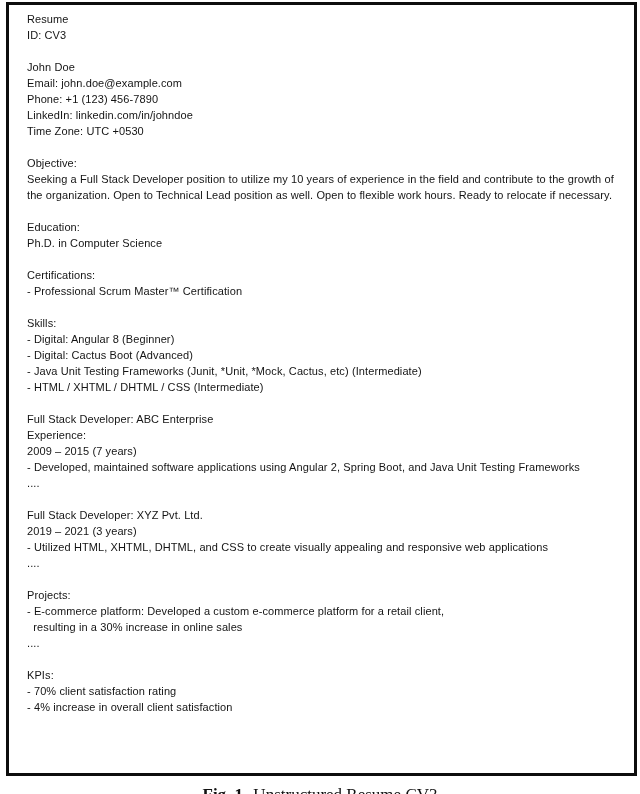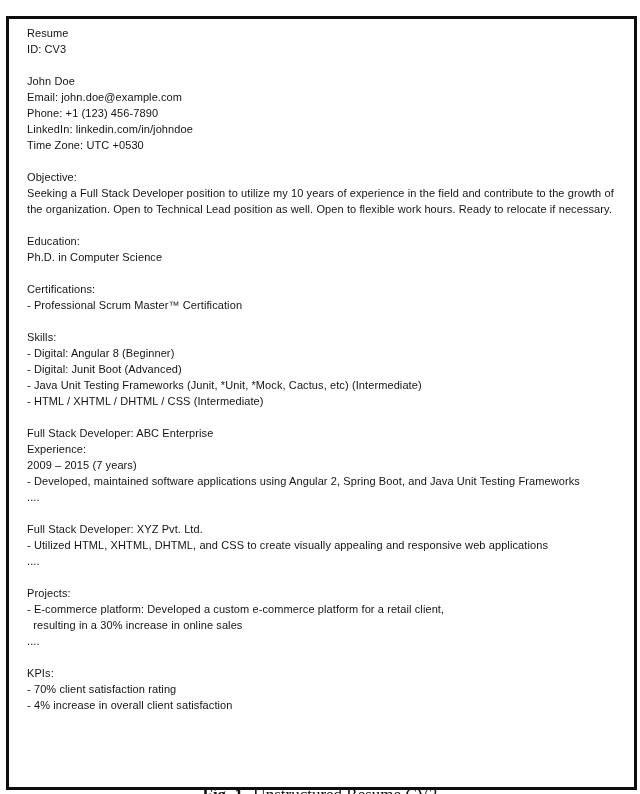--- a/index.html
+++ b/index.html
@@ -10,21 +10,21 @@
     width: 640px;
     height: 794px;
     position: relative;
     overflow: hidden;
     background: #ffffff;
     font-family: "Liberation Sans", sans-serif;
   }
   .resume-box {
     position: absolute;
     left: 6px;
-    top: 16px;
+    top: 2px;
     width: 631px;
     height: 774px;
     box-sizing: border-box;
     border: 3px solid #0d0d0d;
     background: #ffffff;
     padding: 6px 10px 0 18px;
     overflow: hidden;
   }
   .line {
     font-size: 11px;
@@ -68,31 +68,32 @@
     <div class="line">Seeking a Full Stack Developer position to utilize my 10 years of experience in the field and contribute to the growth of the organization. Open to Technical Lead position as well. Open to flexible work hours. Ready to relocate if necessary.</div>
     <div class="line"></div>
     <div class="line">Education:</div>
     <div class="line">Ph.D. in Computer Science</div>
     <div class="line"></div>
     <div class="line">Certifications:</div>
     <div class="line">- Professional Scrum Master™ Certification</div>
     <div class="line"></div>
     <div class="line">Skills:</div>
     <div class="line">- Digital: Angular 8 (Beginner)</div>
-    <div class="line">- Digital: Junit Boot (Advanced)</div>
+    <div class="line">- Digital: Cactus Boot (Advanced)</div>
     <div class="line">- Java Unit Testing Frameworks (Junit, *Unit, *Mock, Cactus, etc) (Intermediate)</div>
     <div class="line">- HTML / XHTML / DHTML / CSS (Intermediate)</div>
     <div class="line"></div>
     <div class="line">Full Stack Developer: ABC Enterprise</div>
     <div class="line">Experience:</div>
     <div class="line">2009 – 2015 (7 years)</div>
     <div class="line">- Developed, maintained software applications using Angular 2, Spring Boot, and Java Unit Testing Frameworks</div>
     <div class="line">....</div>
     <div class="line"></div>
     <div class="line">Full Stack Developer: XYZ Pvt. Ltd.</div>
+    <div class="line">2019 – 2021 (3 years)</div>
     <div class="line">- Utilized HTML, XHTML, DHTML, and CSS to create visually appealing and responsive web applications</div>
     <div class="line">....</div>
     <div class="line"></div>
     <div class="line">Projects:</div>
     <div class="line">- E-commerce platform: Developed a custom e-commerce platform for a retail client,</div>
     <div class="line">  resulting in a 30% increase in online sales</div>
     <div class="line">....</div>
     <div class="line"></div>
     <div class="line">KPIs:</div>
     <div class="line">- 70% client satisfaction rating</div>

